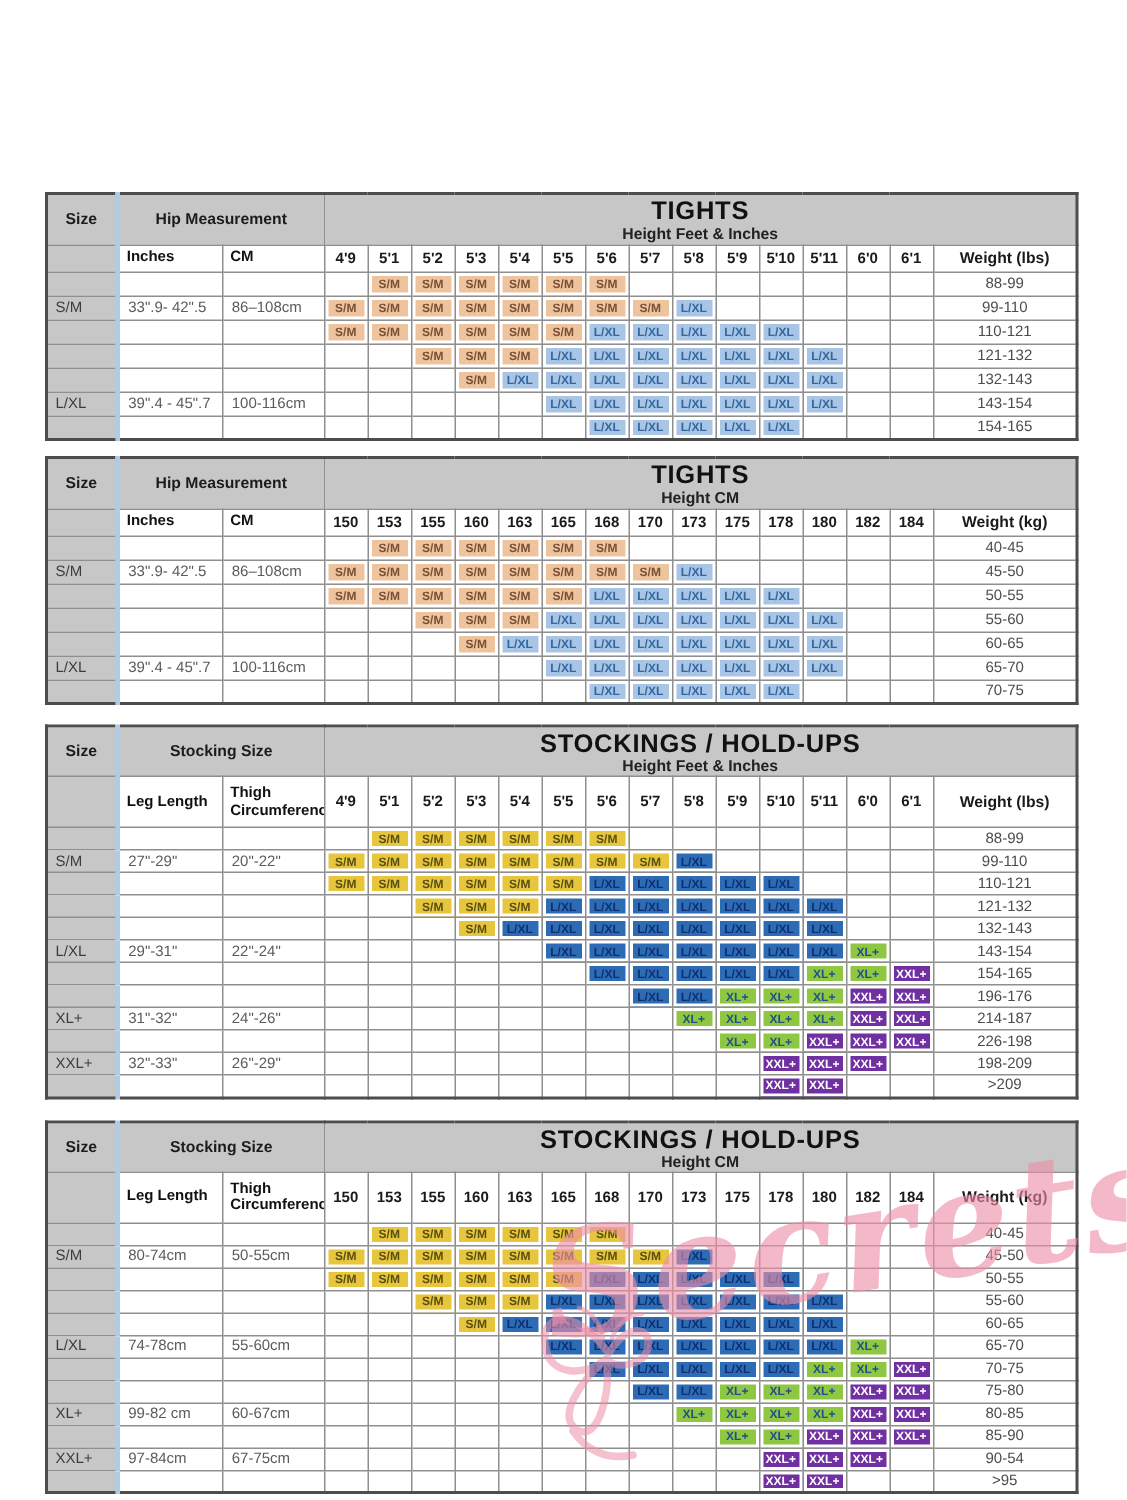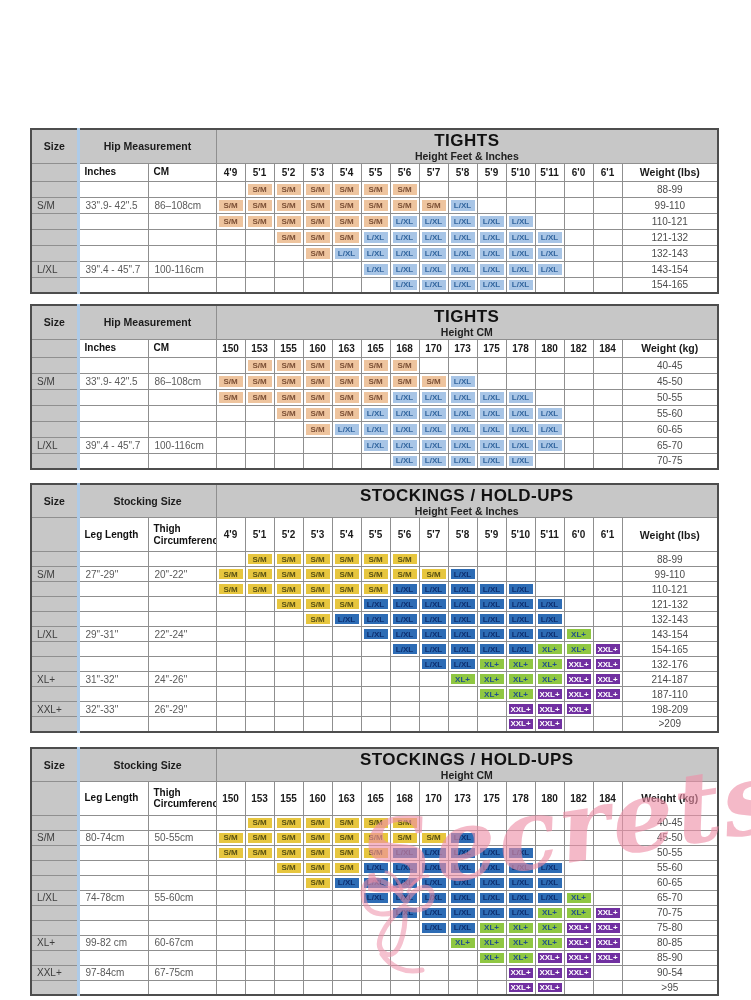--- a/index.html
+++ b/index.html
@@ -670,21 +670,21 @@
             <td class="e"></td>
             <td class="e"></td>
             <td class="e"></td>
             <td class="c" style="background:#2d6cb5;color:#0d2f70">L/XL</td>
             <td class="c" style="background:#2d6cb5;color:#0d2f70">L/XL</td>
             <td class="c" style="background:#8fc742;color:#215089">XL+</td>
             <td class="c" style="background:#8fc742;color:#215089">XL+</td>
             <td class="c" style="background:#8fc742;color:#215089">XL+</td>
             <td class="c" style="background:#7130a1;color:#ffffff">XXL+</td>
             <td class="c" style="background:#7130a1;color:#ffffff">XXL+</td>
-            <td class="wv">132-176</td>
+            <td class="wv">196-176</td>
           </tr>
           <tr>
             <td class="sizecol">XL+</td>
             <td class="m">31"-32"</td>
             <td class="m">24"-26"</td>
             <td class="e"></td>
             <td class="e"></td>
             <td class="e"></td>
             <td class="e"></td>
             <td class="e"></td>
@@ -710,21 +710,21 @@
             <td class="e"></td>
             <td class="e"></td>
             <td class="e"></td>
             <td class="e"></td>
             <td class="e"></td>
             <td class="c" style="background:#8fc742;color:#215089">XL+</td>
             <td class="c" style="background:#8fc742;color:#215089">XL+</td>
             <td class="c" style="background:#7130a1;color:#ffffff">XXL+</td>
             <td class="c" style="background:#7130a1;color:#ffffff">XXL+</td>
             <td class="c" style="background:#7130a1;color:#ffffff">XXL+</td>
-            <td class="wv">187-110</td>
+            <td class="wv">226-198</td>
           </tr>
           <tr>
             <td class="sizecol">XXL+</td>
             <td class="m">32"-33"</td>
             <td class="m">26"-29"</td>
             <td class="e"></td>
             <td class="e"></td>
             <td class="e"></td>
             <td class="e"></td>
             <td class="e"></td>

